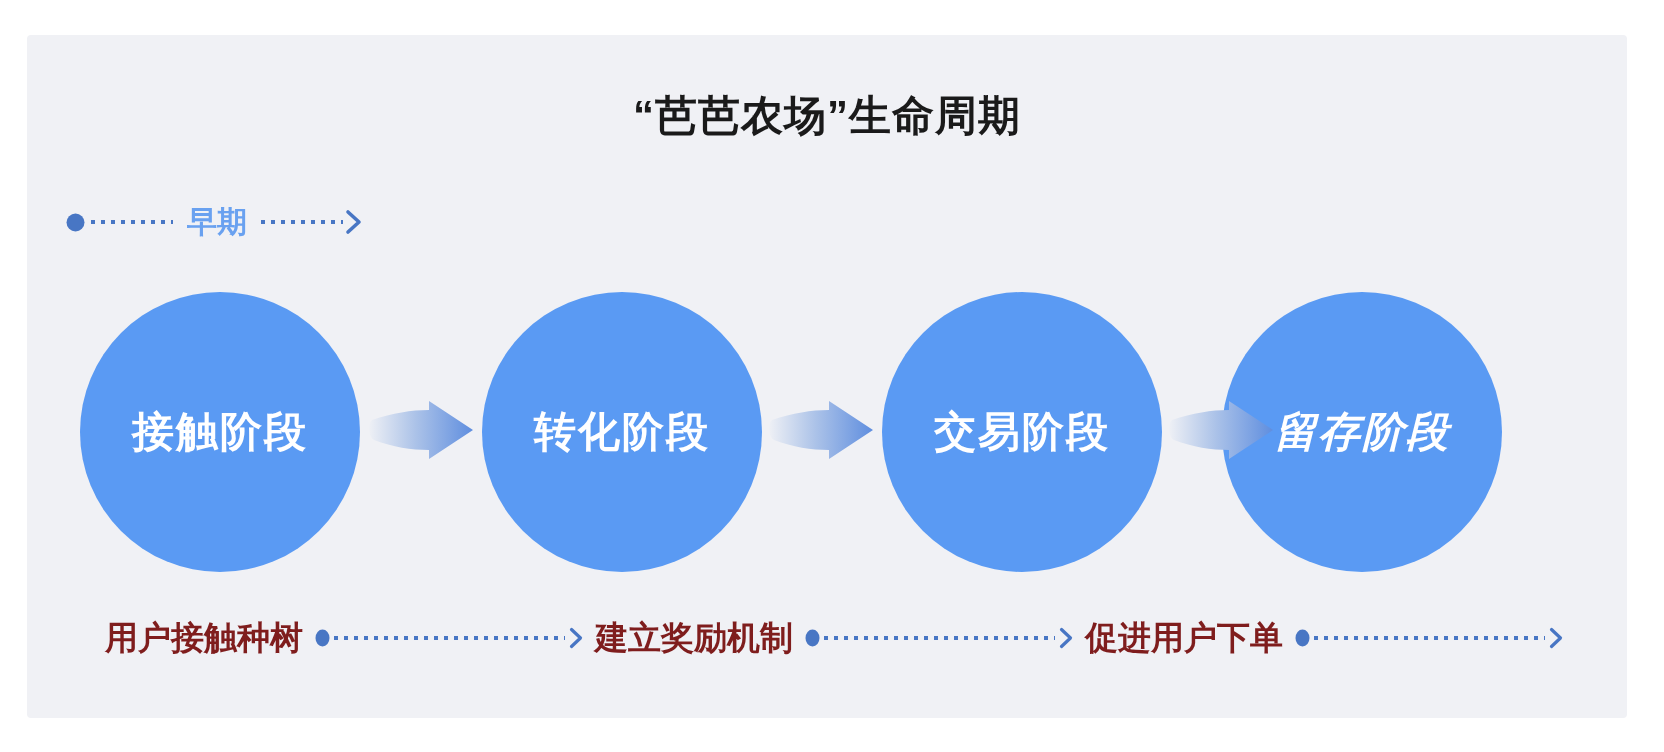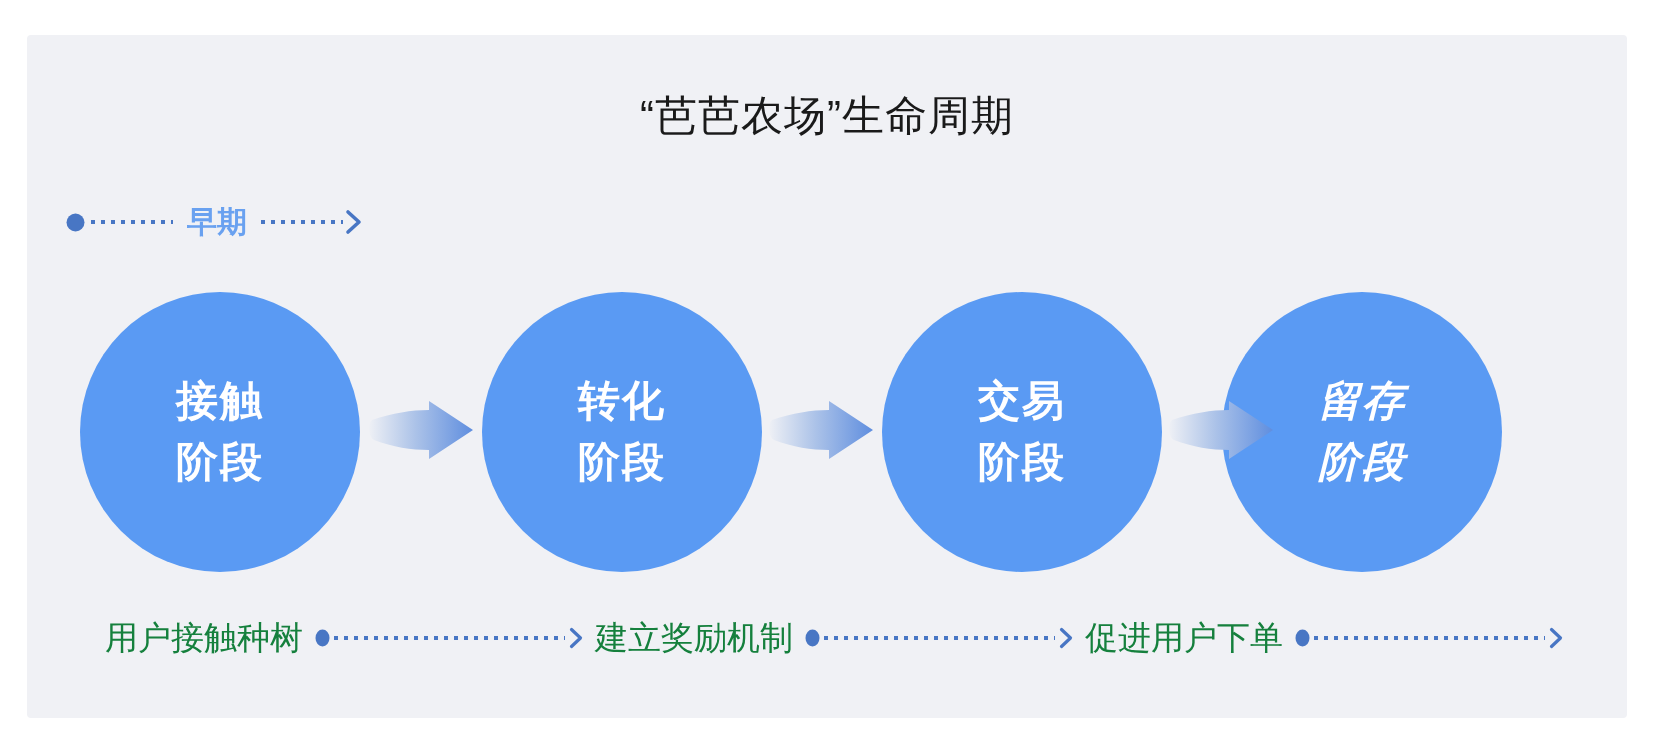--- a/index.html
+++ b/index.html
@@ -12,21 +12,21 @@
   }
   .panel{
     position:absolute;left:27px;top:35px;
     width:1600px;height:683px;
     background:#F0F1F5;
     border-radius:4px;
   }
   .title{
     position:absolute;left:0;top:53px;width:100%;
     text-align:center;
-    font-size:42px;font-weight:400;color:#1A1A1A;
+    font-size:42px;font-weight:700;color:#1A1A1A;
     letter-spacing:1px;
   }
   
   .timeline{
     position:absolute;height:36px;top:169px;
     display:flex;align-items:center;text-align:center;
   }
   .timeline-early{left:39px;width:296px;}
   .timeline-expansion{left:437px;width:1104px;}
   .t-label{
@@ -37,41 +37,41 @@
     flex:1;height:4px;
     background:repeating-linear-gradient(90deg,#4876C4 0 4px,transparent 4px 10px);
   }
   .dot-svg{flex:0 0 auto;margin-right:6px;}
   .chev-svg{flex:0 0 auto;margin-left:2px;}
   
   .stage{
     position:absolute;top:257px;width:280px;height:280px;
     border-radius:50%;
     background:#5A9AF3;
-    display:flex;flex-direction:column;align-items:center;justify-content:center;
+    display:flex;flex-direction:row;align-items:center;justify-content:center;
     color:#ffffff;font-size:42px;font-weight:700;line-height:1.45;
     letter-spacing:2px;
   }
   .stage-1{left:53px;}
   .stage-2{left:455px;}
   .stage-3{left:855px;}
   .stage-4{left:1195px;font-style:italic;}
   .swoosh{
     position:absolute;top:364px;width:108px;height:62px;
   }
   .swoosh-1{left:340px;}
   .swoosh-2{left:740px;}
   .swoosh-3{left:1140px;}
   
   .bottom-row{
     position:absolute;left:78px;top:583px;width:1470px;height:40px;
     display:flex;align-items:center;
   }
   .b-label{
-    font-size:33px;font-weight:400;color:#15803d;
+    font-size:33px;font-weight:700;color:#7f1d1d;
     white-space:nowrap;
   }
   .connector{
     flex:1;display:flex;align-items:center;
     margin:0 12px;min-width:90px;
   }
   .connector .dash{height:3.5px;margin:0 4px;}
 </style>
 </head>
 <body>

